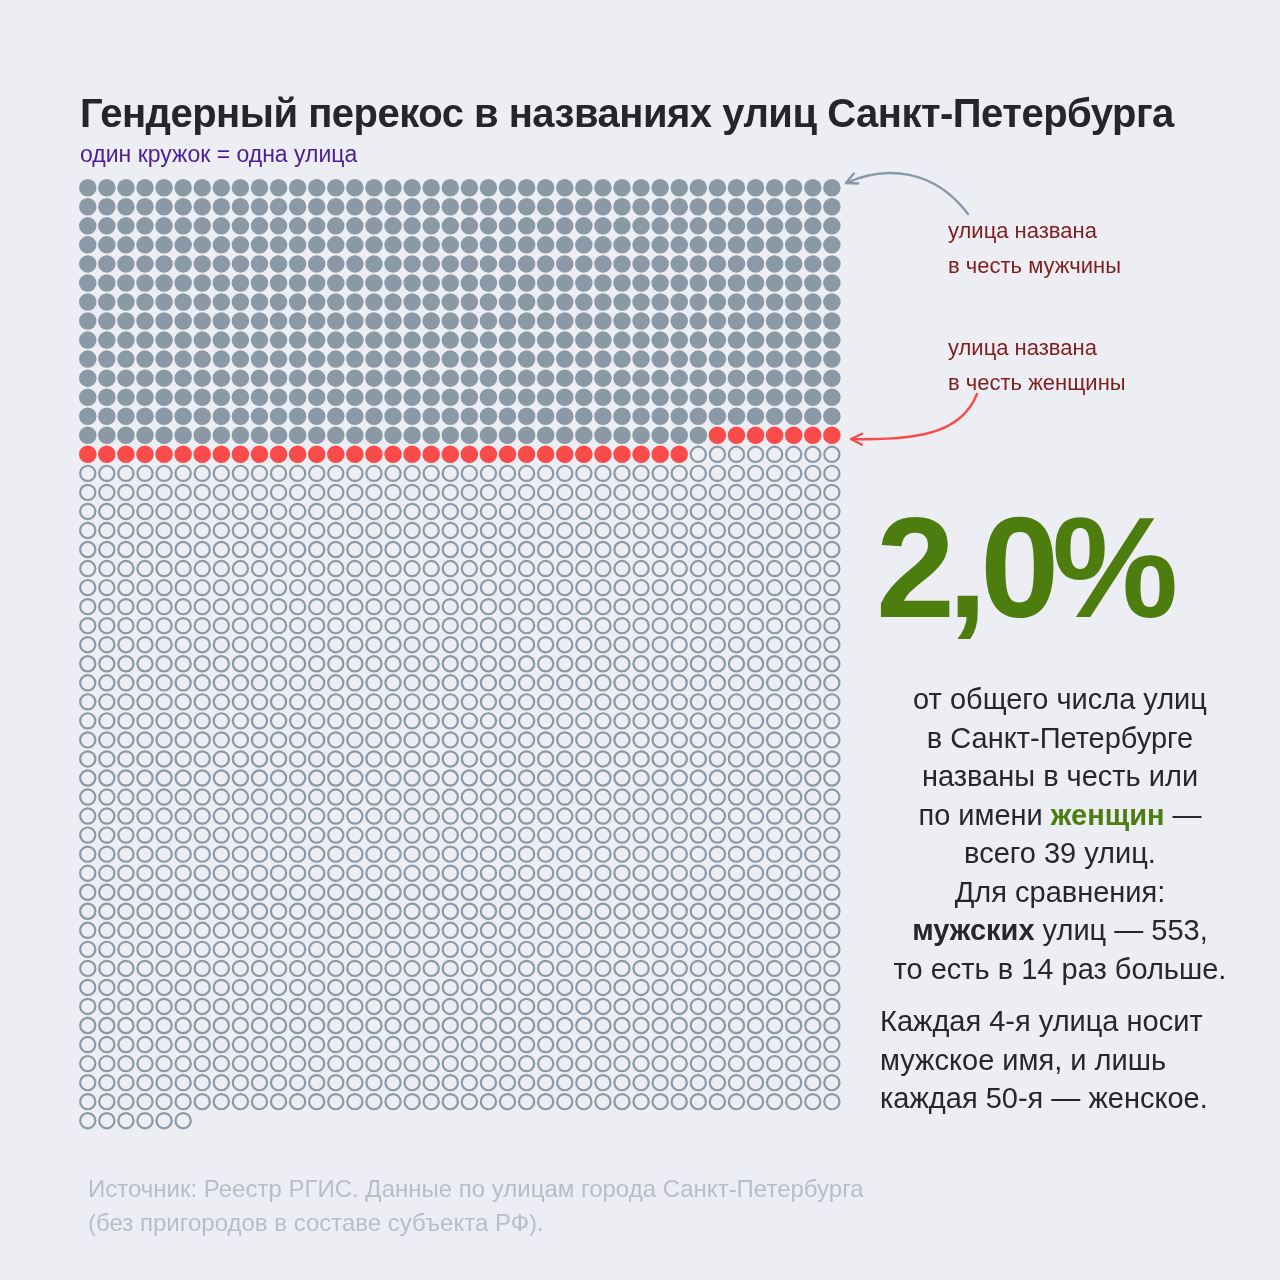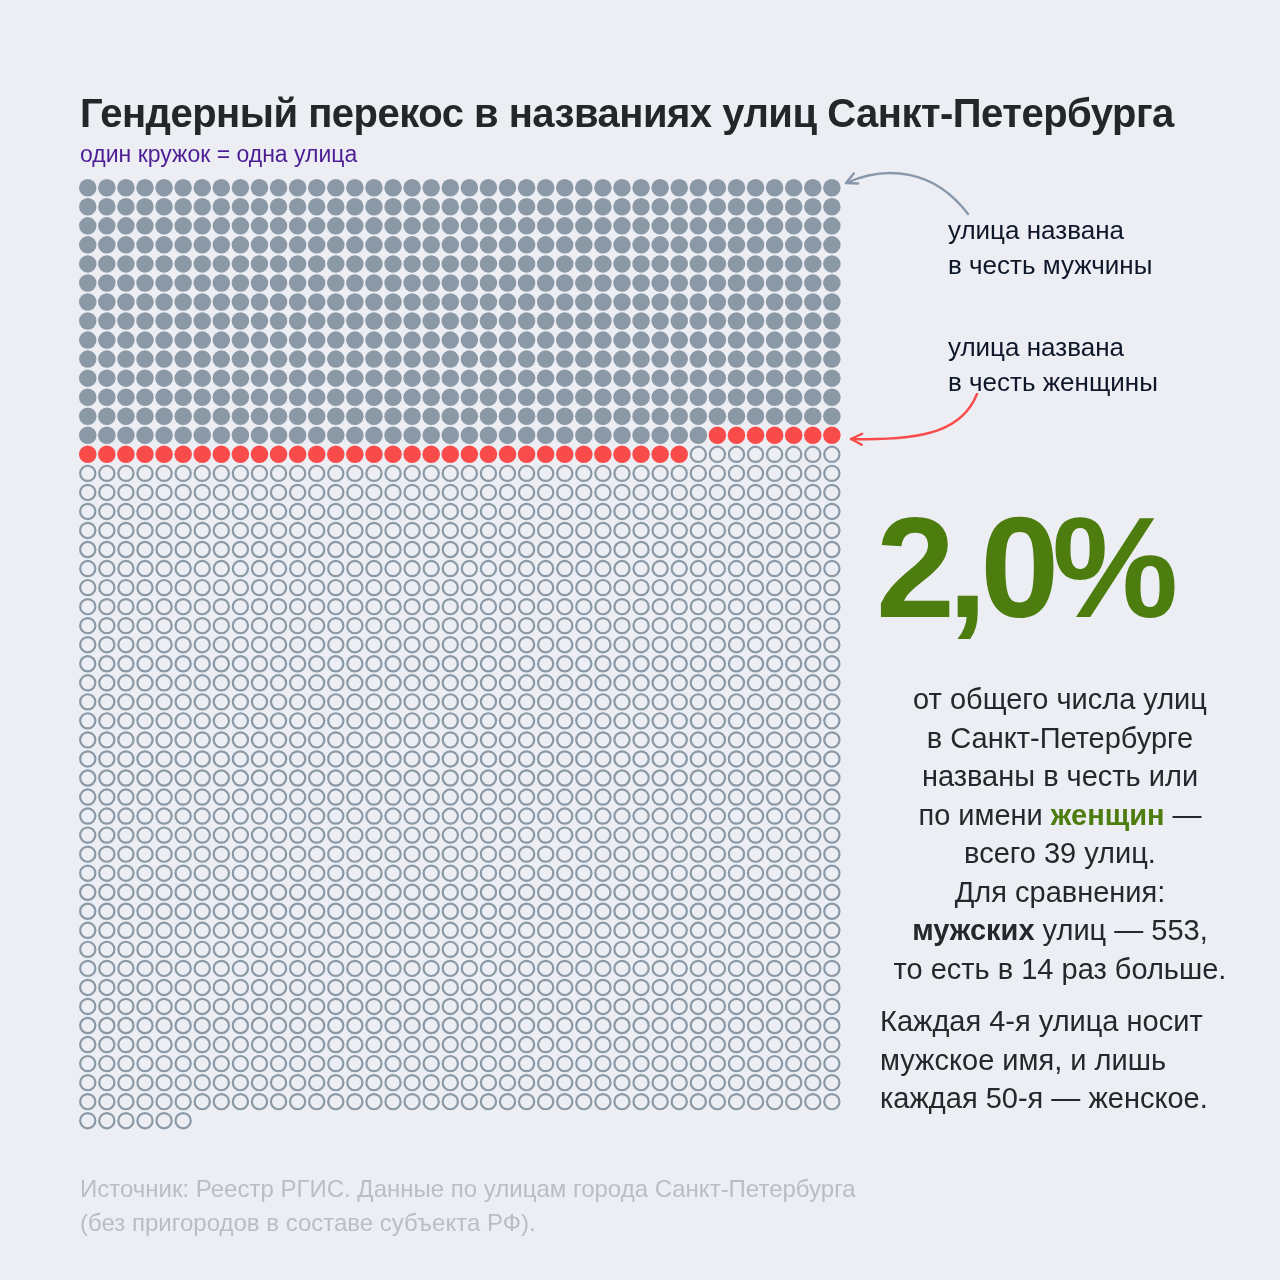--- a/index.html
+++ b/index.html
@@ -23,22 +23,22 @@
   .subtitle{
     position:absolute;left:80px;top:141px;
     font-size:23px;font-weight:400;
     color:#4c1d95;
   }
   .dotgrid{
     position:absolute;left:79px;top:179px;
   }
   .annotation{
     position:absolute;left:948px;
-    font-size:26px;line-height:35px;
-    color:#0f172a;
+    font-size:22px;line-height:35px;
+    color:#7f1d1d;
     white-space:pre-line;
   }
   .annotation.male{top:213px;}
   .annotation.female{top:330px;}
   .arrows{
     position:absolute;left:830px;top:153px;
     pointer-events:none;
   }
   .bignum{
     position:absolute;left:876px;top:497px;
@@ -51,21 +51,21 @@
     width:360px;
     font-size:29px;line-height:38.5px;
     color:#25272c;
     white-space:pre-line;
   }
   .para.p1{top:651px;text-align:center;}
   .para.p2{top:973px;}
   .hl-women{font-weight:700;color:#4d7c0f;}
   .hl-men{font-weight:700;}
   .source{
-    position:absolute;left:80px;top:1172px;
+    position:absolute;left:88px;top:1172px;
     width:900px;
     font-size:24px;line-height:34px;
     color:#b9bdc6;
     white-space:pre-line;
   }
 </style>
 </head>
 <body>
 
 <div class="canvas">

